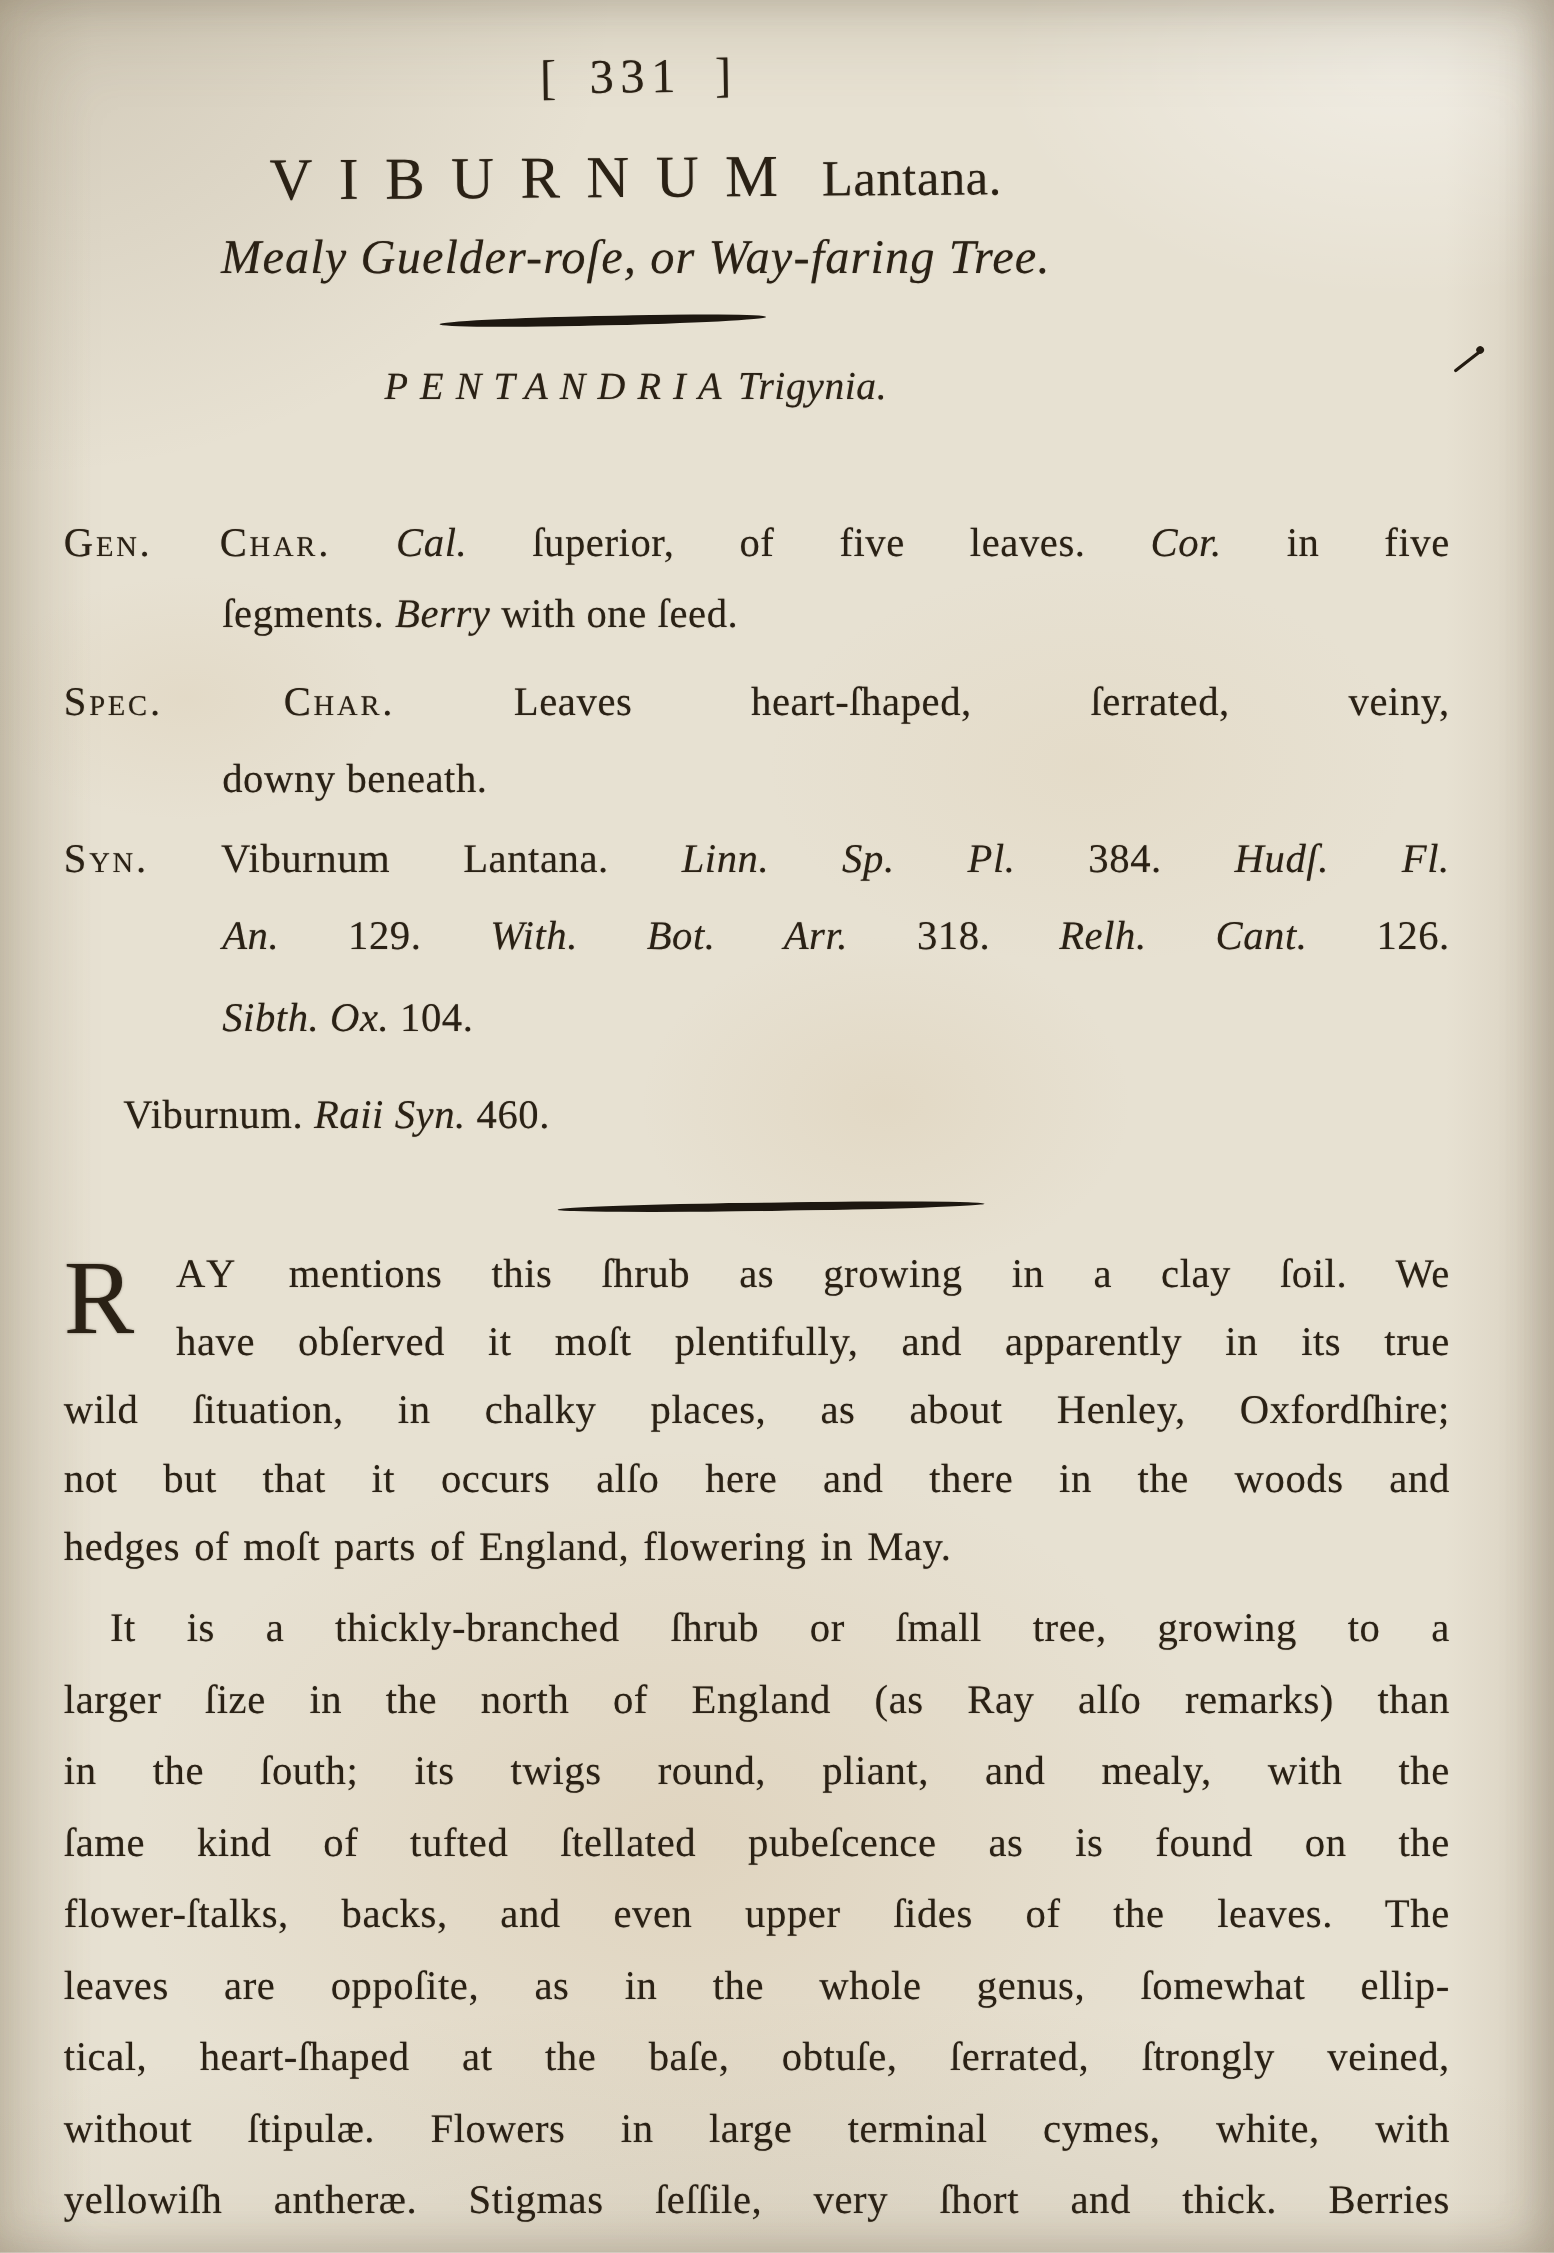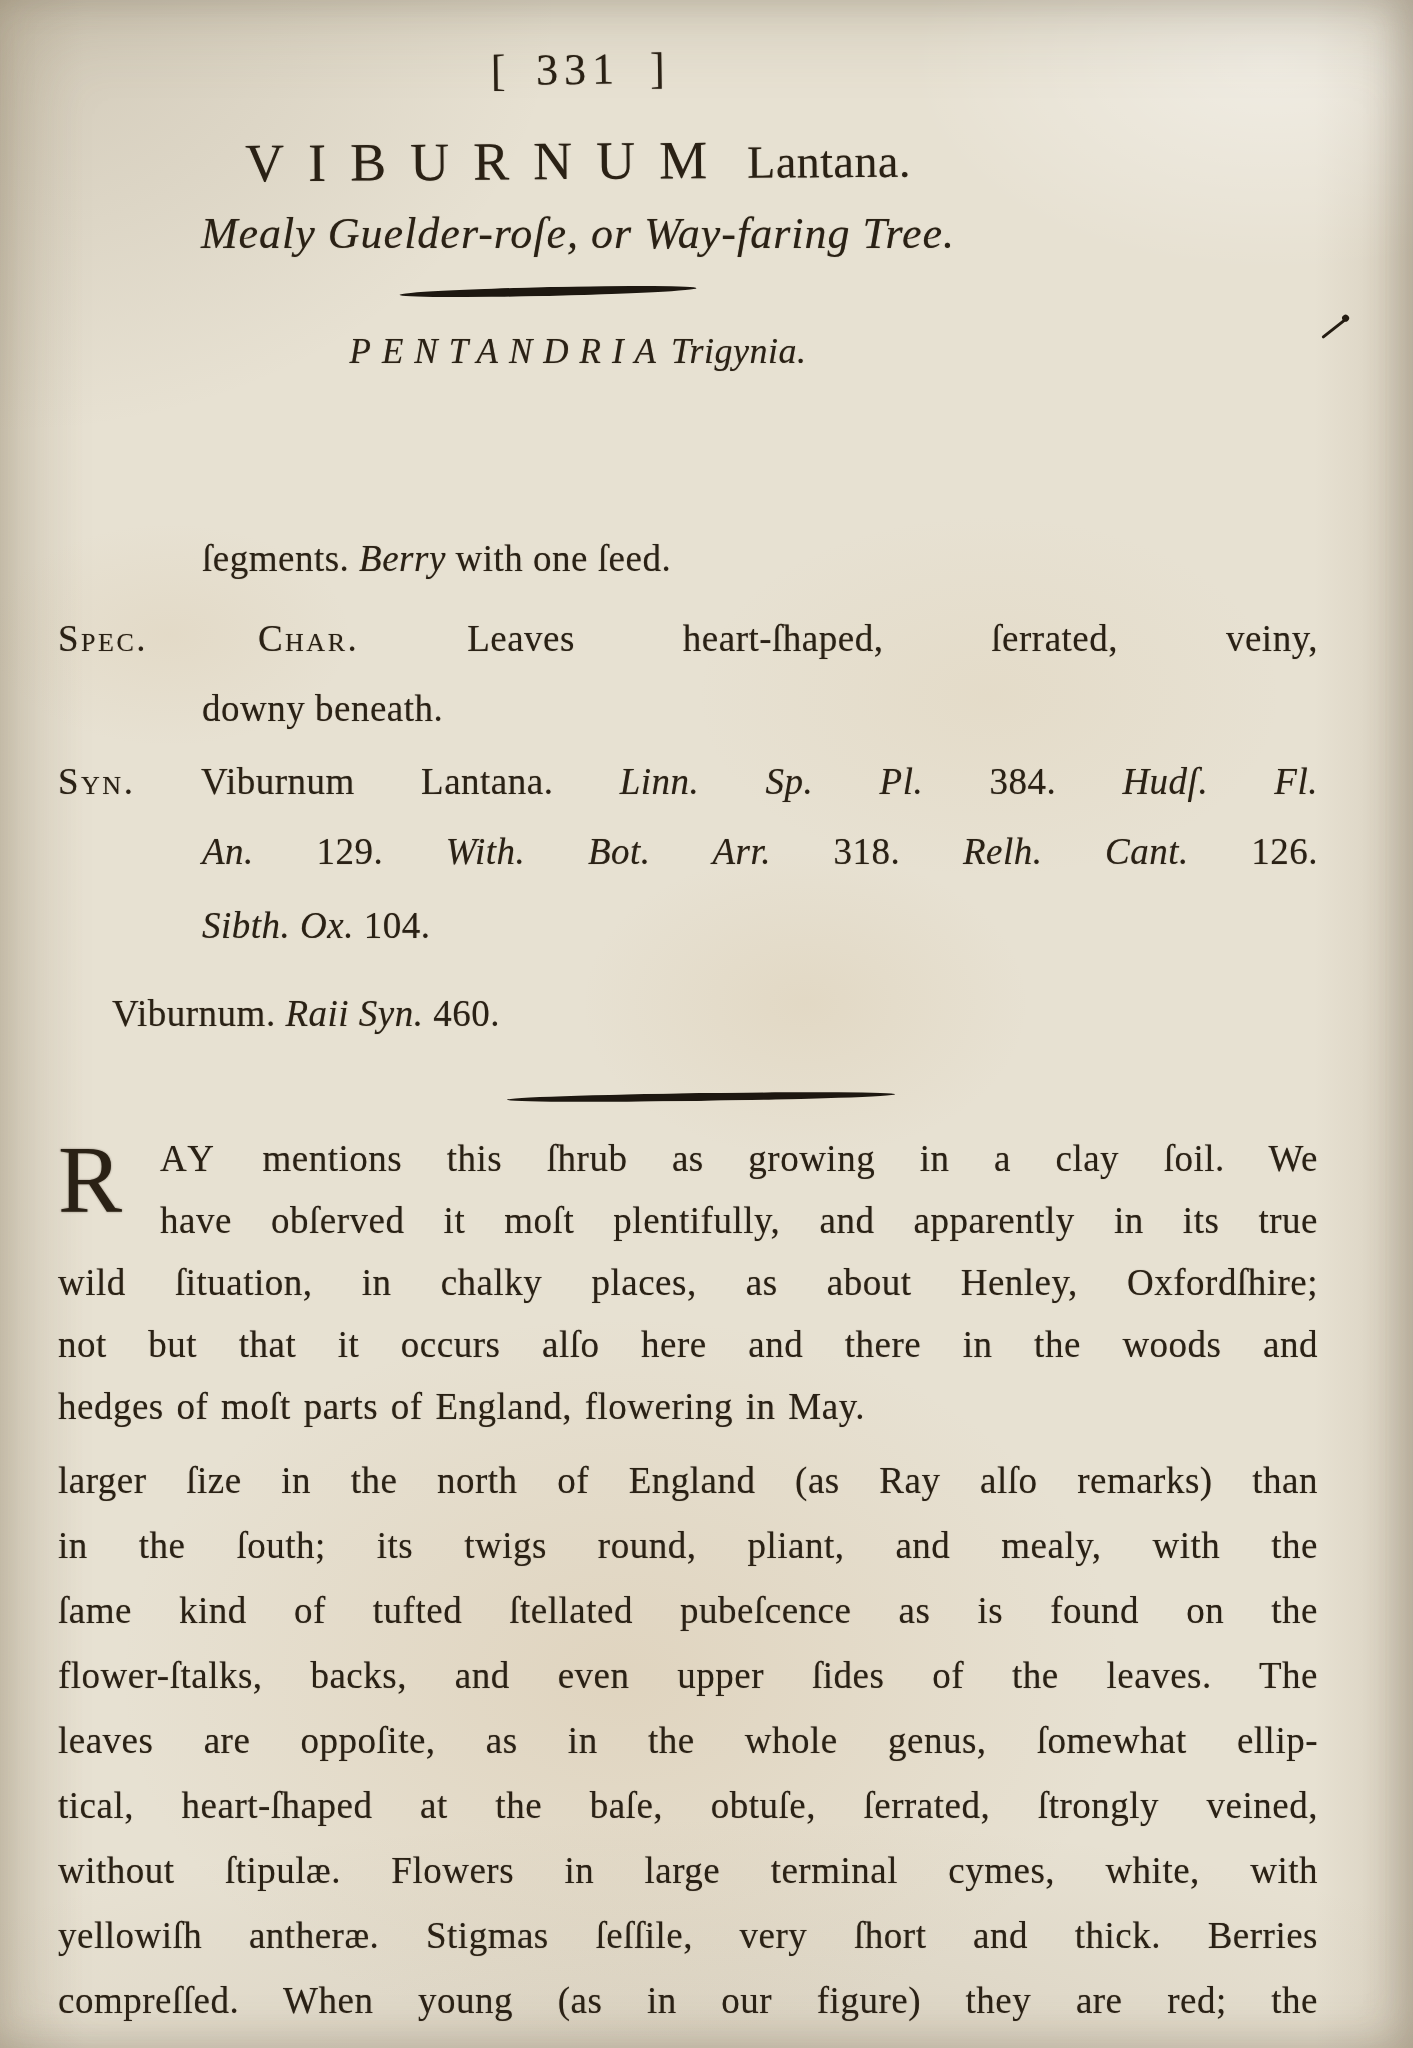--- a/index.html
+++ b/index.html
@@ -84,20 +84,21 @@
   <div class="hline subtitle tx">Mealy Guelder-roſe, or Way-faring Tree.</div>
 
   <div class="rule rule1"></div>
 
   <div class="hline classline tx">
     <span class="order">PENTANDRIA</span><span class="suborder">Trigynia.</span>
   </div>
 
   <div class="speck"></div>
 
+  <div class="line j tx" style="top:468px;"><span class="s-sc">Gen. Char.</span><span class="s-r">  </span><span class="s-i">Cal.</span><span class="s-r"> ſuperior, of five leaves.  </span><span class="s-i">Cor.</span><span class="s-r"> in five</span></div>
   <div class="line ind tx" style="top:533px;"><span class="s-r">ſegments.  </span><span class="s-i">Berry</span><span class="s-r"> with one ſeed.</span></div>
 
   <div class="line j tx" style="top:613px;"><span class="s-sc">Spec. Char.</span><span class="s-r">  Leaves heart-ſhaped, ſerrated, veiny,</span></div>
   <div class="line ind tx" style="top:683px;"><span class="s-r">downy beneath.</span></div>
 
   <div class="line j tx" style="top:756px;"><span class="s-sc">Syn.</span><span class="s-r"> Viburnum Lantana.  </span><span class="s-i">Linn. Sp. Pl.</span><span class="s-r"> 384.  </span><span class="s-i">Hudſ. Fl.</span></div>
   <div class="line ind j tx" style="top:826px;"><span class="s-i">An.</span><span class="s-r"> 129.  </span><span class="s-i">With. Bot. Arr.</span><span class="s-r"> 318.  </span><span class="s-i">Relh. Cant.</span><span class="s-r"> 126.</span></div>
   <div class="line ind tx" style="top:900px;"><span class="s-i">Sibth. Ox.</span><span class="s-r"> 104.</span></div>
   <div class="line ind2 tx" style="top:988px;"><span class="s-r">Viburnum.  </span><span class="s-i">Raii Syn.</span><span class="s-r"> 460.</span></div>
 
@@ -106,20 +107,21 @@
   <div class="para p1 tx">
     <span class="dropcap">R</span>
     <span class="bl c1"><span class="caprest">AY</span><span> mentions this ſhrub as growing in a clay ſoil.  We</span></span>
     <span class="bl c2">have obſerved it moſt plentifully, and apparently in its true</span>
     <span class="bl">wild ſituation, in chalky places, as about Henley, Oxfordſhire;</span>
     <span class="bl">not but that it occurs alſo here and there in the woods and</span>
     <span class="bl last">hedges of moſt parts of England, flowering in May.</span>
   </div>
 
   <div class="para p2 tx">
+    <span class="bl c0">It is a thickly-branched ſhrub or ſmall tree, growing to a</span>
     <span class="bl">larger ſize in the north of England (as Ray alſo remarks) than</span>
     <span class="bl">in the ſouth; its twigs round, pliant, and mealy, with the</span>
     <span class="bl">ſame kind of tufted ſtellated pubeſcence as is found on the</span>
     <span class="bl">flower-ſtalks, backs, and even upper ſides of the leaves.  The</span>
     <span class="bl">leaves are oppoſite, as in the whole genus, ſomewhat ellip-</span>
     <span class="bl">tical, heart-ſhaped at the baſe, obtuſe, ſerrated, ſtrongly veined,</span>
     <span class="bl">without ſtipulæ.  Flowers in large terminal cymes, white, with</span>
     <span class="bl">yellowiſh antheræ.  Stigmas ſeſſile, very ſhort and thick.  Berries</span>
     <span class="bl">compreſſed.  When young (as in our figure) they are red; the</span>
   </div>

